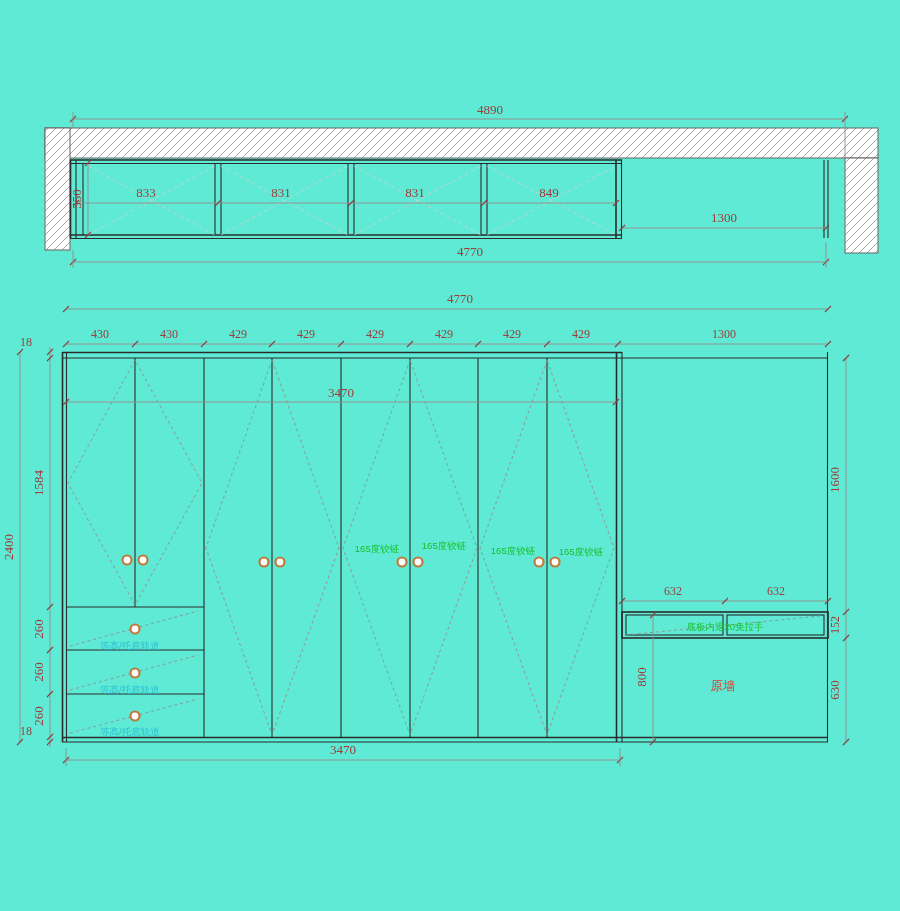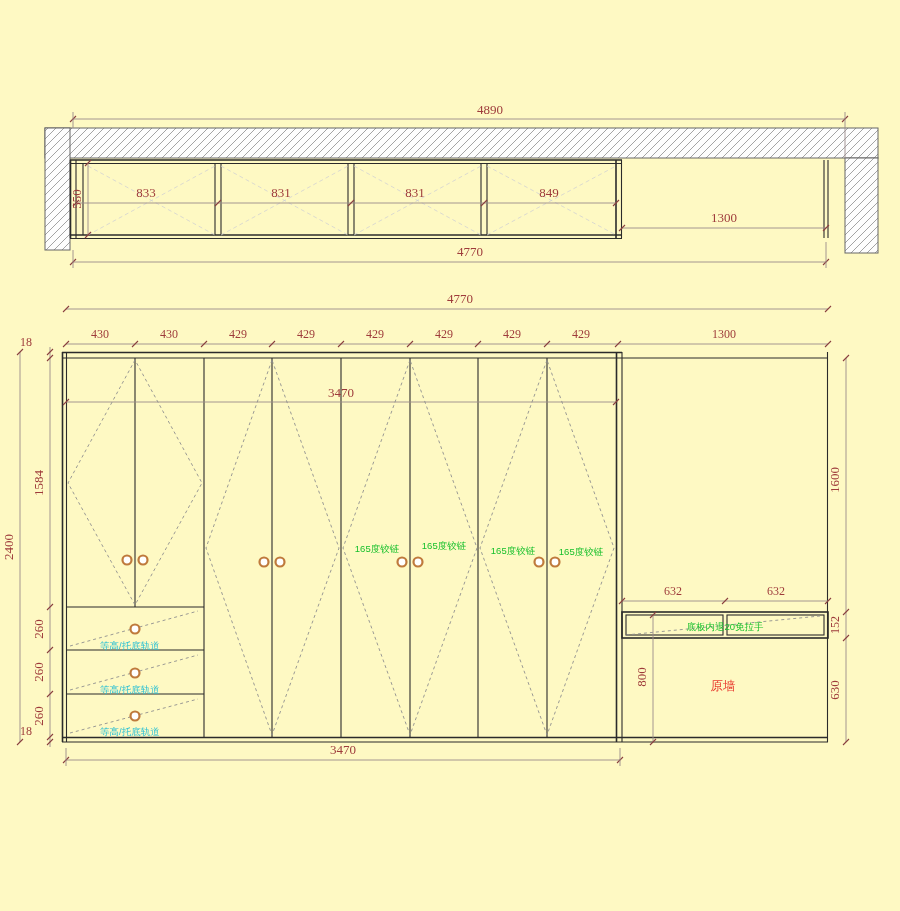--- a/index.html
+++ b/index.html
@@ -1,16 +1,16 @@
 <!DOCTYPE html>
 <html><head>
 <meta charset="utf-8">
 <style>
   html,body{margin:0;padding:0;background:#ffffff;}
-  #stage{position:relative;width:900px;height:911px;background:#fef9c3;overflow:hidden;
+  #stage{position:relative;width:900px;height:911px;background:#5eead4;overflow:hidden;
          font-family:"Liberation Serif",serif;}
   svg{position:absolute;left:0;top:0;}
   
   .ln   {stroke:#2b2b2b;stroke-width:1.6;fill:none;}
   .ln1  {stroke:#2b2b2b;stroke-width:1.1;fill:none;}
   .dimln{stroke:#9b8a8a;stroke-width:.9;fill:none;}
   .tick {stroke:#8a4040;stroke-width:1.1;fill:none;}
   .dash {stroke:#8f8f8f;stroke-width:.9;fill:none;stroke-dasharray:3 3;}
   .faint{stroke:#d2d2d2;stroke-width:.8;fill:none;stroke-dasharray:4 3;}
   .wallrect{fill:url(#hatch);stroke:#666;stroke-width:1;}

